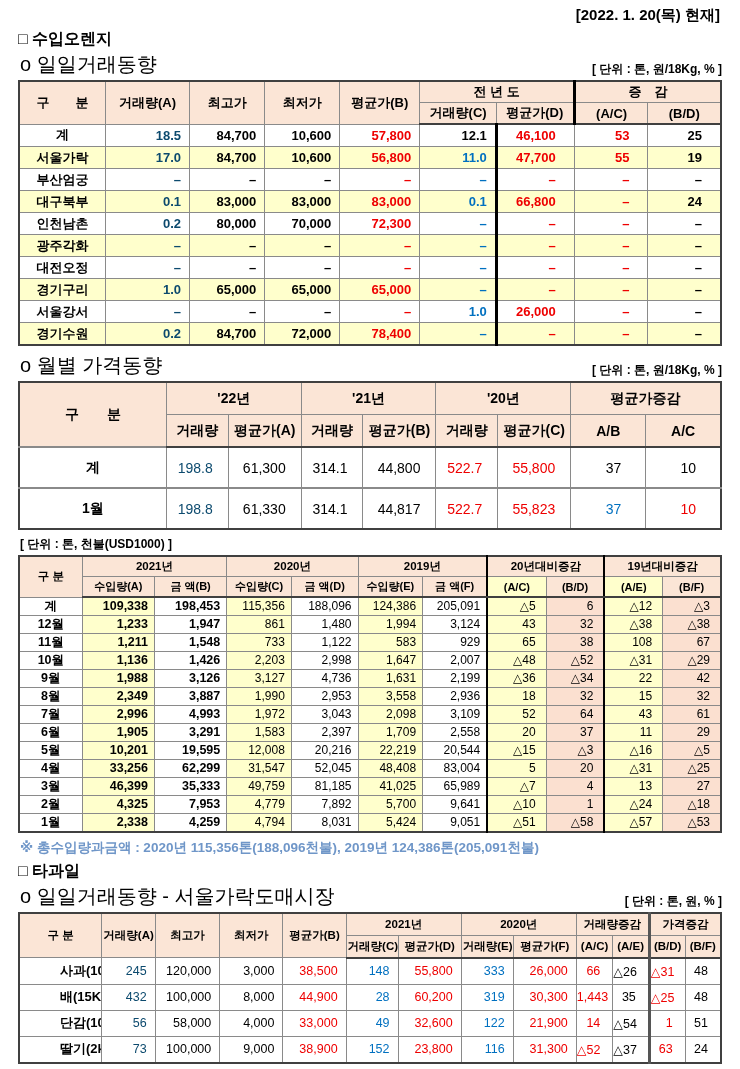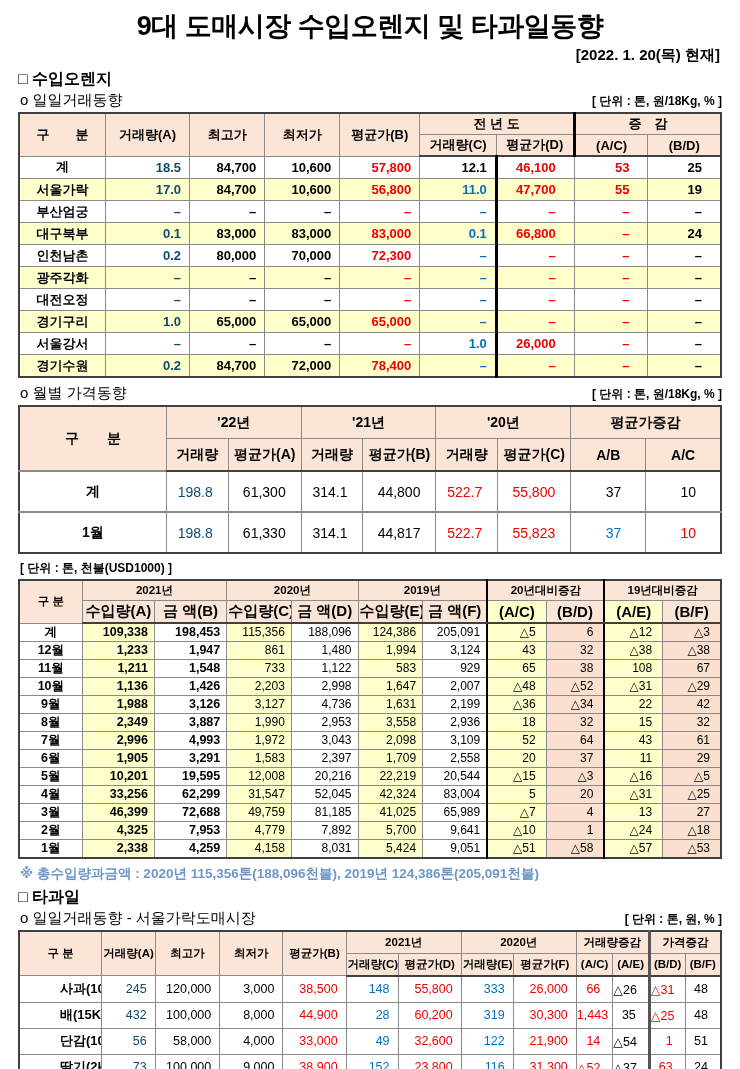--- a/index.html
+++ b/index.html
@@ -3,21 +3,21 @@
 <meta charset="utf-8">
 <style>
   html,body{margin:0;padding:0;background:#fff;}
   body{width:740px;height:1069px;overflow:hidden;
        font-family:"Liberation Sans","DejaVu Sans",sans-serif;color:#000;}
   .page{padding:4px 18px 0 18px;}
   h1{font-size:27px;font-weight:800;text-align:center;margin:4px 0 0 0;letter-spacing:-0.5px;}
   .date{text-align:right;font-weight:700;font-size:15px;margin:2px 2px 4px 0;}
   .sec{font-size:16px;font-weight:800;margin:4px 0 1px 0;}
   .subrow{display:flex;justify-content:space-between;align-items:flex-end;margin:1px 0 2px 2px;}
-  .subrow .sub{font-size:15px;}
+  .subrow .sub{font-size:20px;}
   .subrow .unit{font-size:12px;font-weight:700;}
   .note{color:#6f96c8;font-weight:700;font-size:13.5px;margin:5px 0 4px 2px;}
 
   table.grid{border-collapse:collapse;width:100%;table-layout:fixed;border:2px solid #404040;margin-bottom:6px;}
   .grid th,.grid td{border:1px solid #8a8a8a;overflow:hidden;white-space:nowrap;}
   .grid thead th{background:#fbe5d6;font-weight:700;text-align:center;}
   .grid thead tr:last-child th{border-bottom:2px solid #404040;}
   .grid td{text-align:right;padding:0 8px 0 0;}
   .grid td.lab{text-align:center;padding-right:0;font-weight:700;}
   .c-blue{color:#0c4a6e}.c-lightblue{color:#0070c0}.c-red{color:#ee0000}
@@ -41,21 +41,21 @@
   .monthly tbody td:nth-child(7),.monthly tbody td:nth-child(9),
   .monthly thead tr:last-child th:nth-child(2),.monthly thead tr:last-child th:nth-child(4),
   .monthly thead tr:last-child th:nth-child(6),.monthly thead tr:last-child th:nth-child(8)
      {border-left:1px dotted #555;}
   .monthly tbody td{border-top:2px solid #8a8a8a;}
   .monthly td:nth-child(n+8){padding-right:24px;}
 
   
   .yearly{font-size:12px;}
   .yearly thead th{height:17px;font-size:11.5px;}
-  .yearly thead tr:last-child th{font-size:15px;margin-top:36px;}
+  .yearly thead tr:last-child th{font-size:11px;margin-top:36px;}
   .yearly td{height:16px;padding-right:6px;}
   .yearly tbody td:nth-child(-n+3){font-weight:700;font-size:12.5px;}
   .yearly tbody td:nth-child(even){background:#ffffcc;}
   .yearly tbody td:nth-child(9),.yearly tbody td:nth-child(11){background:#fbe0d0;}
   .yearly thead tr:last-child th:nth-child(7),
   .yearly thead tr:last-child th:nth-child(9){background:#ffffcc;}
   .yearly tbody td:nth-child(8),.yearly tbody td:nth-child(10),
   .yearly thead tr:first-child th:nth-child(5),.yearly thead tr:first-child th:nth-child(6),
   .yearly thead tr:last-child th:nth-child(7),.yearly thead tr:last-child th:nth-child(9)
      {border-left:2px solid #000;}
@@ -68,21 +68,20 @@
   .fruit td.lab{font-size:13px;padding-left:40px;}
   .fruit tbody td:nth-child(12),
   .fruit thead tr:first-child th:nth-child(9),
   .fruit thead tr:last-child th:nth-child(7){border-left:3px solid #555;}
   .fruit td:nth-child(n+10){padding-right:12px;}
 </style>
 </head>
 <body>
 
 <div class="page">
-  <h1>9대 도매시장 수입오렌지 및 타과일동향</h1>
   <div class="date">[2022. 1. 20(목) 현재]</div>
 
   <div class="sec">□ 수입오렌지</div>
 
   <div class="subrow">
     <div class="sub">o 일일거래동향</div>
     <div class="unit">[ 단위 : 톤, 원/18Kg, % ]</div>
   </div>
   <div id="t-daily">
       <table class="grid daily">
@@ -449,31 +448,31 @@
             <td>△3</td>
             <td>△16</td>
             <td>△5</td>
           </tr>
           <tr>
             <td class="lab">4월</td>
             <td>33,256</td>
             <td>62,299</td>
             <td>31,547</td>
             <td>52,045</td>
-            <td>42,324</td>
+            <td>48,408</td>
             <td>83,004</td>
             <td>5</td>
             <td>20</td>
             <td>△31</td>
             <td>△25</td>
           </tr>
           <tr>
             <td class="lab">3월</td>
             <td>46,399</td>
-            <td>72,688</td>
+            <td>35,333</td>
             <td>49,759</td>
             <td>81,185</td>
             <td>41,025</td>
             <td>65,989</td>
             <td>△7</td>
             <td>4</td>
             <td>13</td>
             <td>27</td>
           </tr>
           <tr>
@@ -486,21 +485,21 @@
             <td>9,641</td>
             <td>△10</td>
             <td>1</td>
             <td>△24</td>
             <td>△18</td>
           </tr>
           <tr>
             <td class="lab">1월</td>
             <td>2,338</td>
             <td>4,259</td>
-            <td>4,158</td>
+            <td>4,794</td>
             <td>8,031</td>
             <td>5,424</td>
             <td>9,051</td>
             <td>△51</td>
             <td>△58</td>
             <td>△57</td>
             <td>△53</td>
           </tr>
         </tbody>
       </table>

